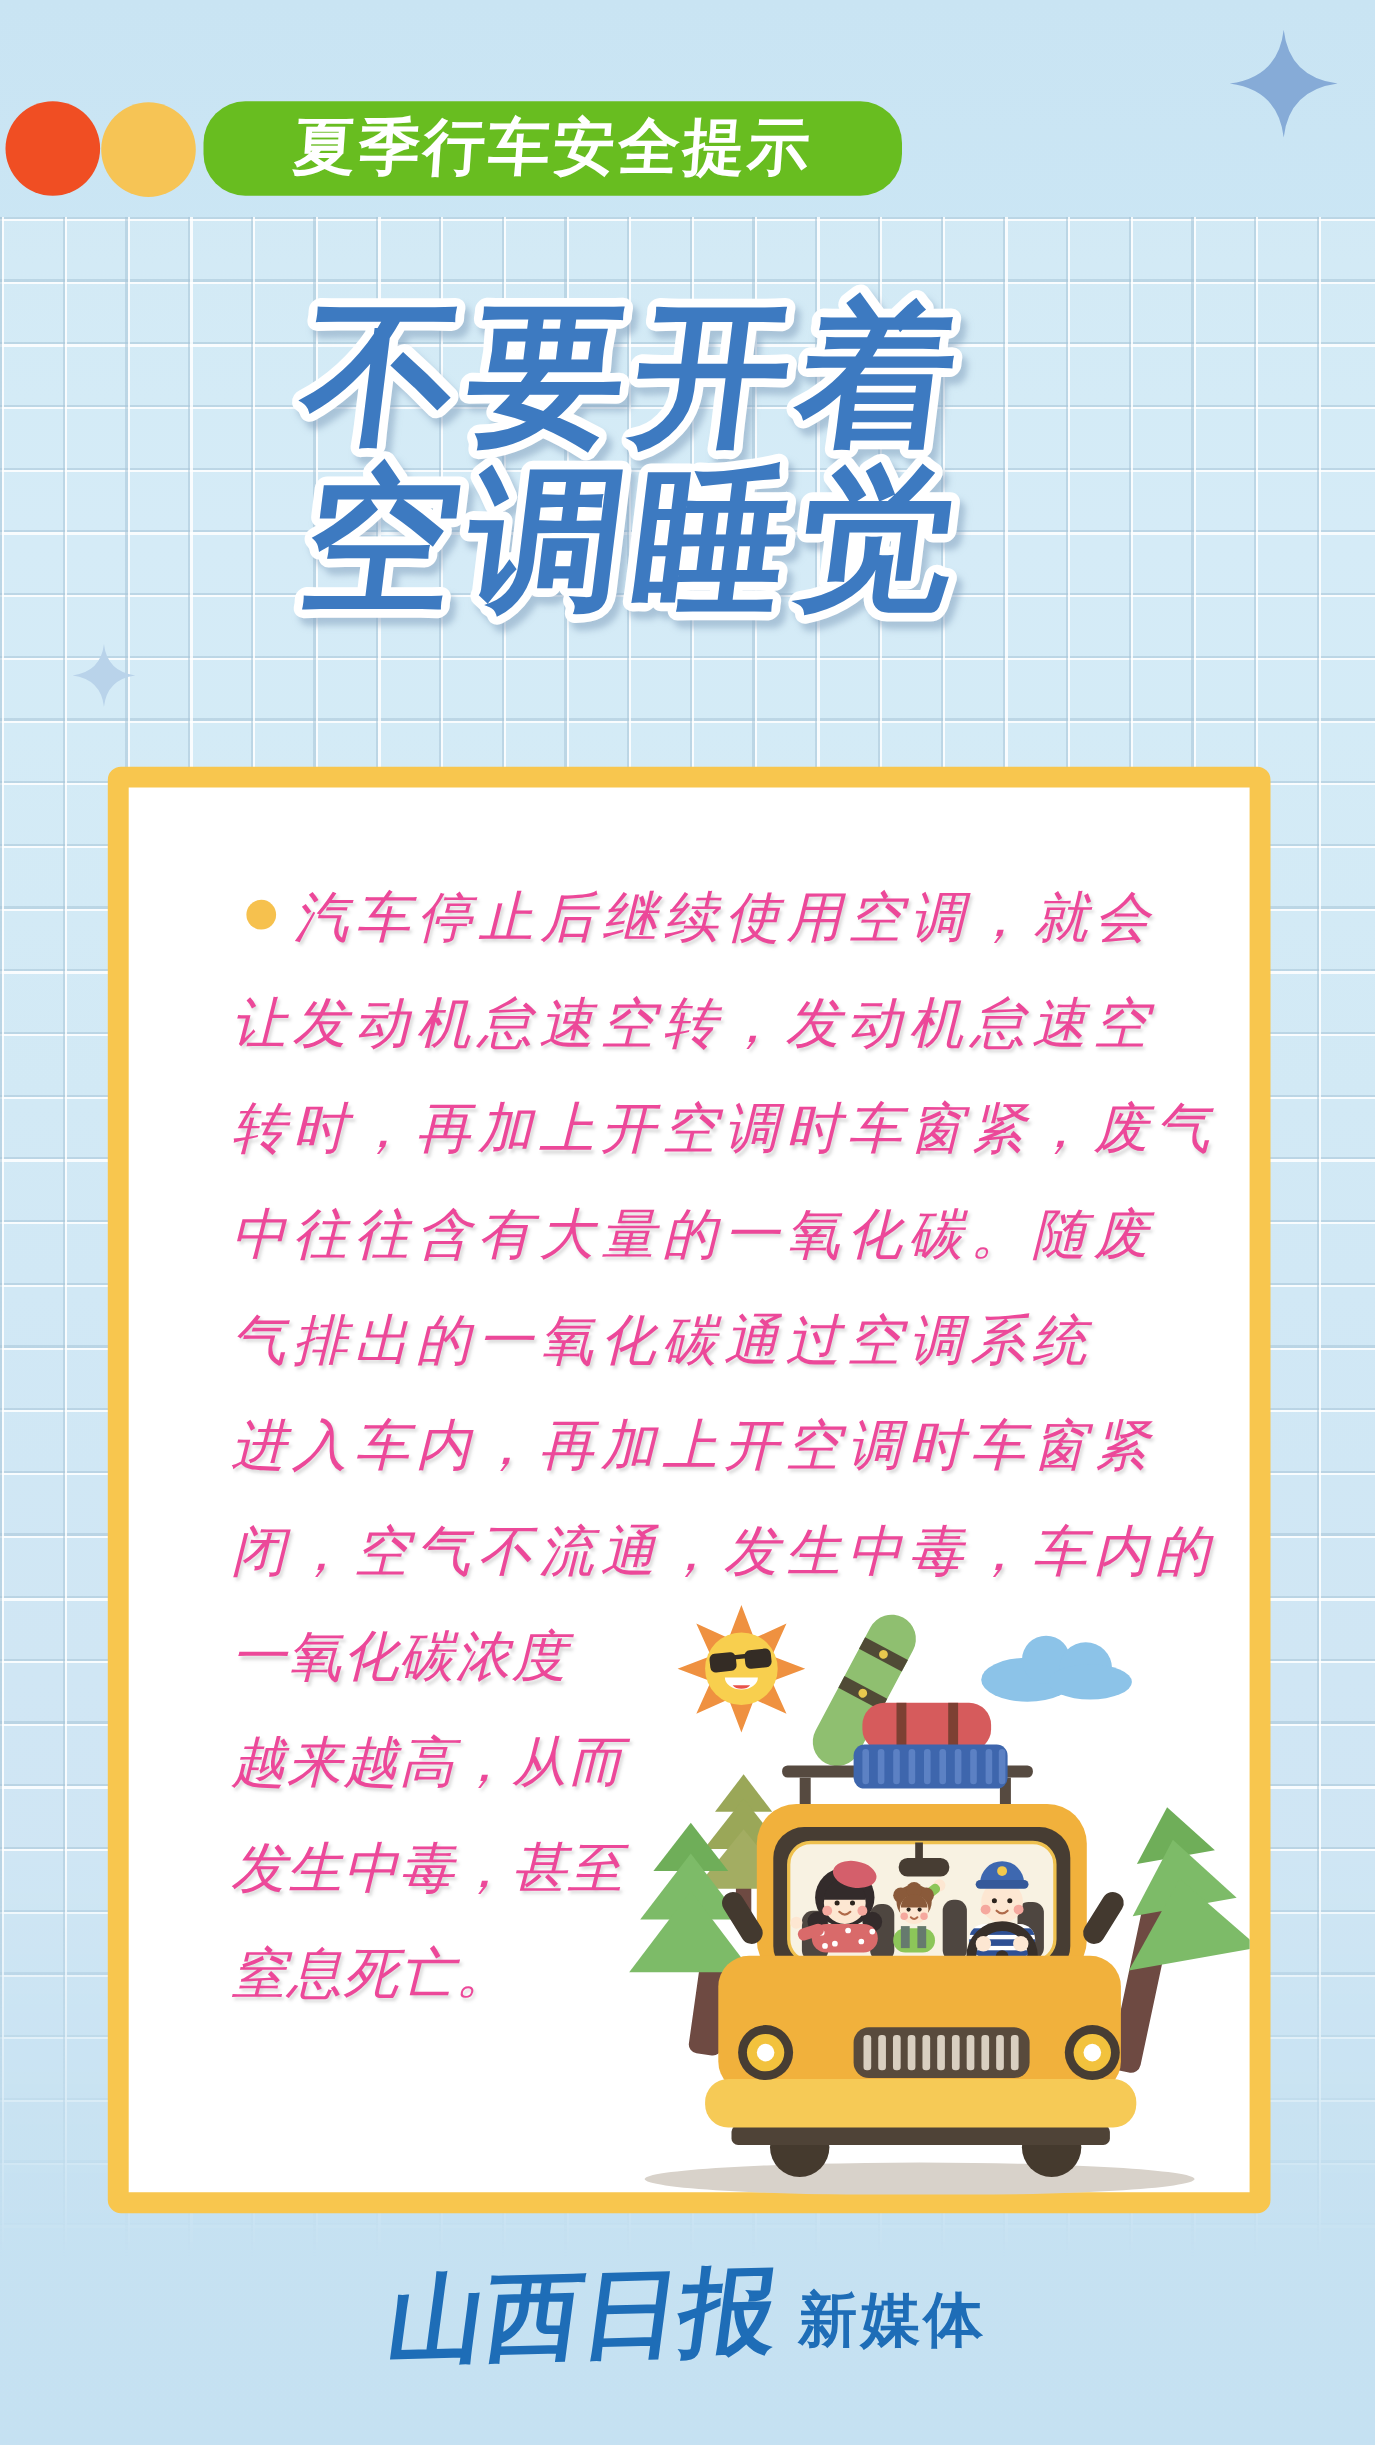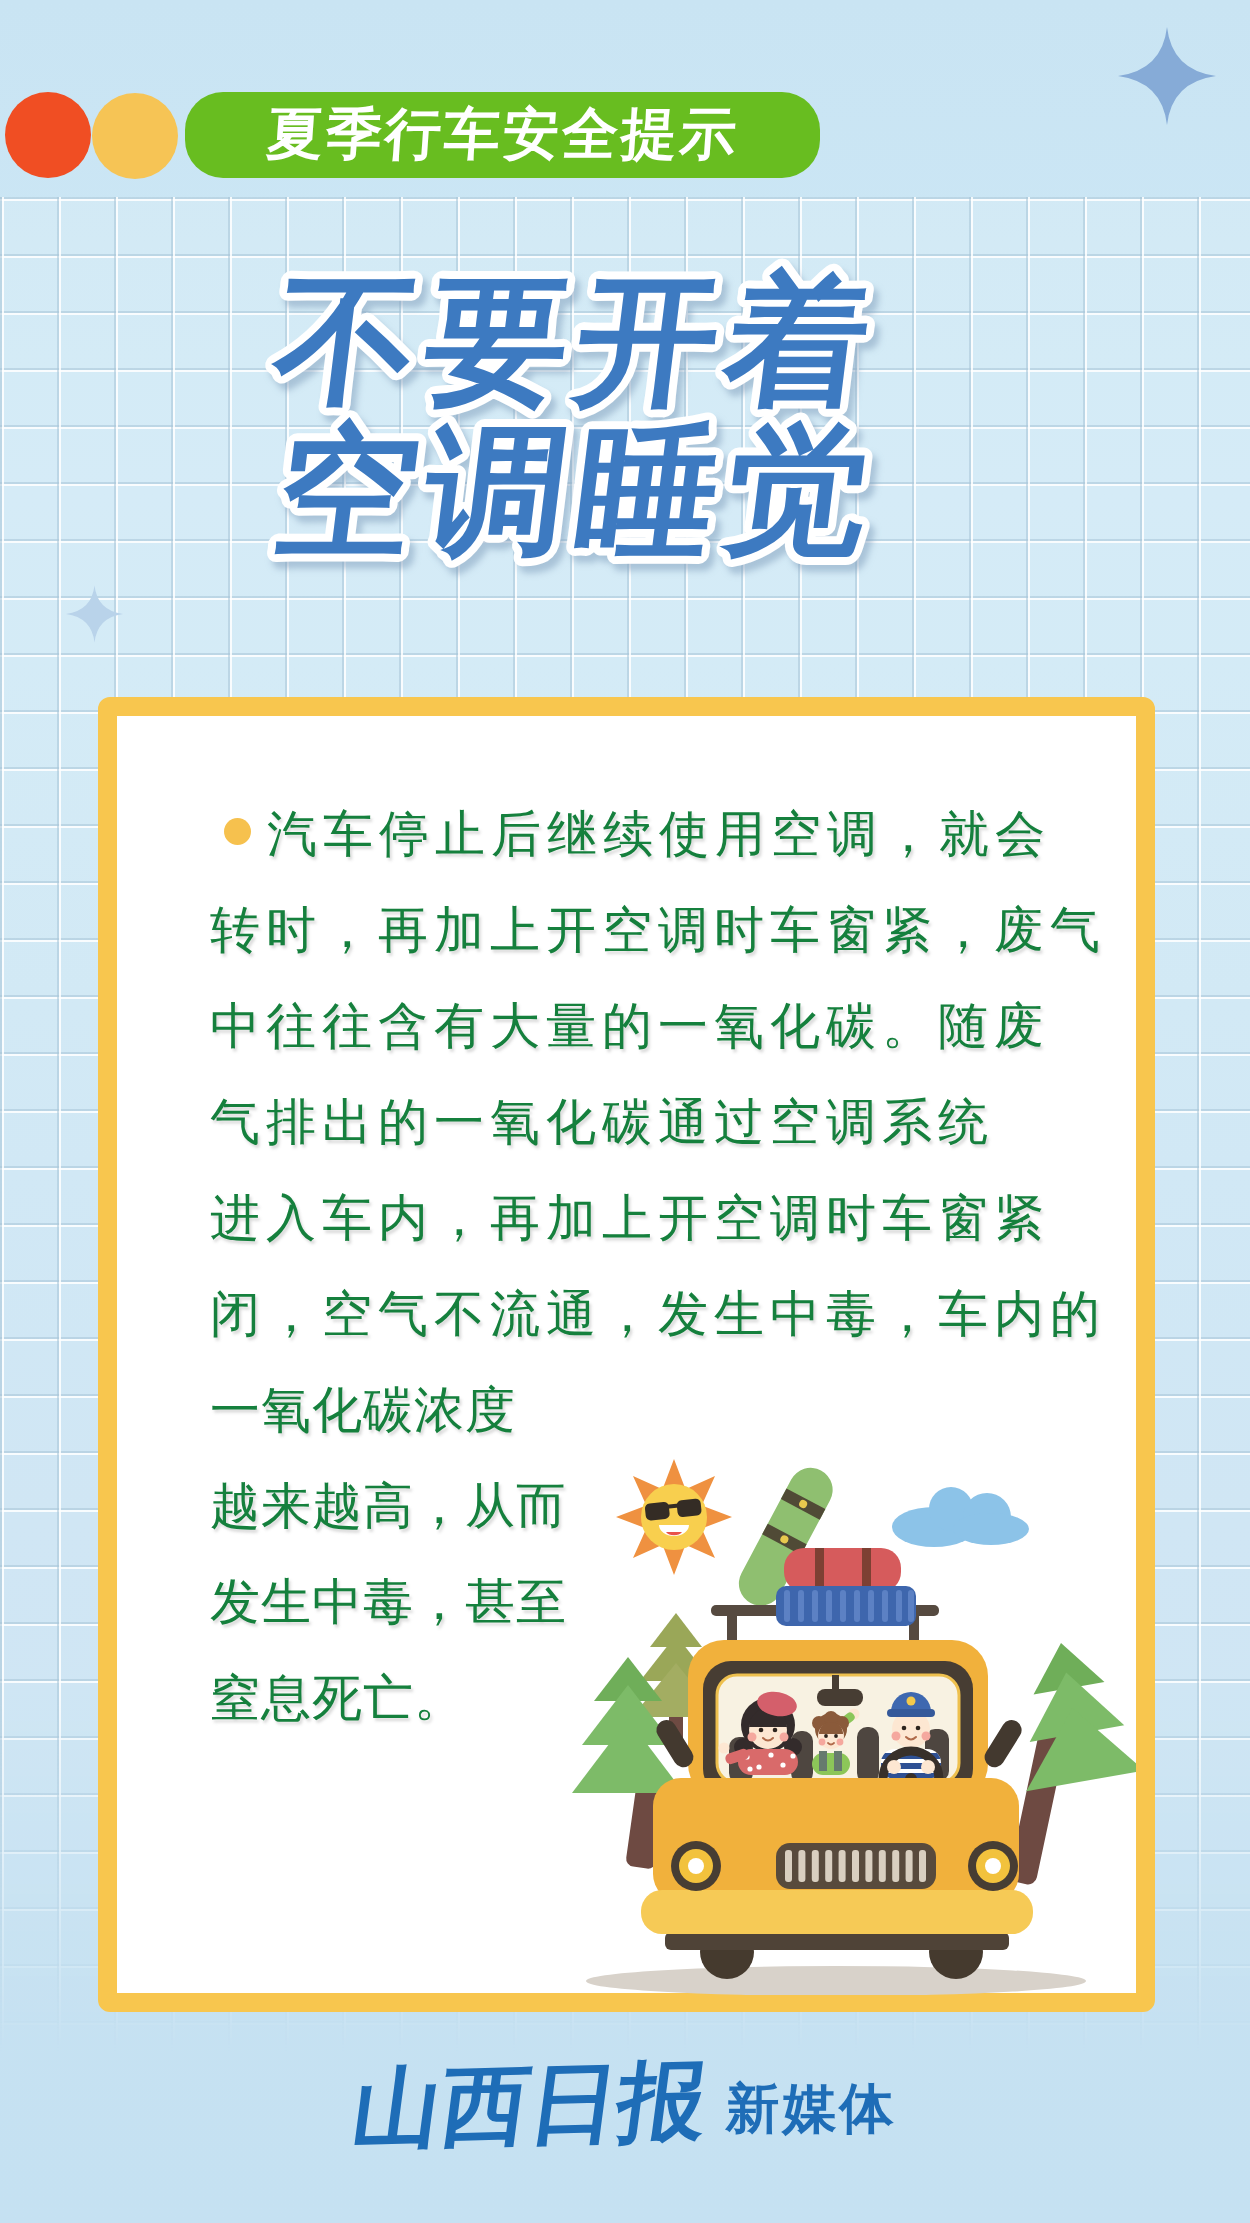--- a/index.html
+++ b/index.html
@@ -41,24 +41,25 @@
     letter-spacing:8px; fill:#3d7ac1; stroke:#ffffff; stroke-width:16px;
     paint-order:stroke; stroke-linejoin:round; text-anchor:middle;
   }
 
   .card{
     position:absolute; left:98px; top:697px; width:1057px; height:1315px;
     box-sizing:border-box; background:#ffffff;
     border:19px solid #f8c64e; border-radius:12px;
   }
   .body-text{
-    position:absolute; left:93px; top:70px; color:#15803d;
+    position:absolute; left:93px; top:70px; color:#ec4899;
     font-size:50px; line-height:96px; font-weight:500;
     text-shadow:2px 3px 3px rgba(120,120,120,.28);
     white-space:nowrap;
+    font-style:italic;
   }
   .body-text .line{height:96px; letter-spacing:6px;}
   .body-text .line.wrap{letter-spacing:1px;}
   .bullet{
     display:inline-block; width:27px; height:27px; border-radius:50%;
     background:#f6c14e; margin-left:14px; margin-right:16px; vertical-align:6px;
   }
   .illustration{position:absolute; left:414px; top:719px; width:605px; height:560px;}
 
   .footer{
@@ -98,20 +99,21 @@
   </div>
 
   <svg class="title-svg" viewBox="0 0 1250 345">
     <text x="0" y="140" transform="translate(588,0) skewX(-7)">不要开着</text>
     <text x="0" y="290" transform="translate(606,0) skewX(-7)">空调睡觉</text>
   </svg>
 
   <div class="card">
     <div class="body-text">
       <div class="line"><span class="bullet"></span><span>汽车停止后继续使用空调，就会</span></div>
+      <div class="line">让发动机怠速空转，发动机怠速空</div>
       <div class="line">转时，再加上开空调时车窗紧，废气</div>
       <div class="line">中往往含有大量的一氧化碳。随废</div>
       <div class="line">气排出的一氧化碳通过空调系统</div>
       <div class="line">进入车内，再加上开空调时车窗紧</div>
       <div class="line">闭，空气不流通，发生中毒，车内的</div>
       <div class="line wrap">一氧化碳浓度</div>
       <div class="line wrap">越来越高，从而</div>
       <div class="line wrap">发生中毒，甚至</div>
       <div class="line wrap">窒息死亡。</div>
     </div>

